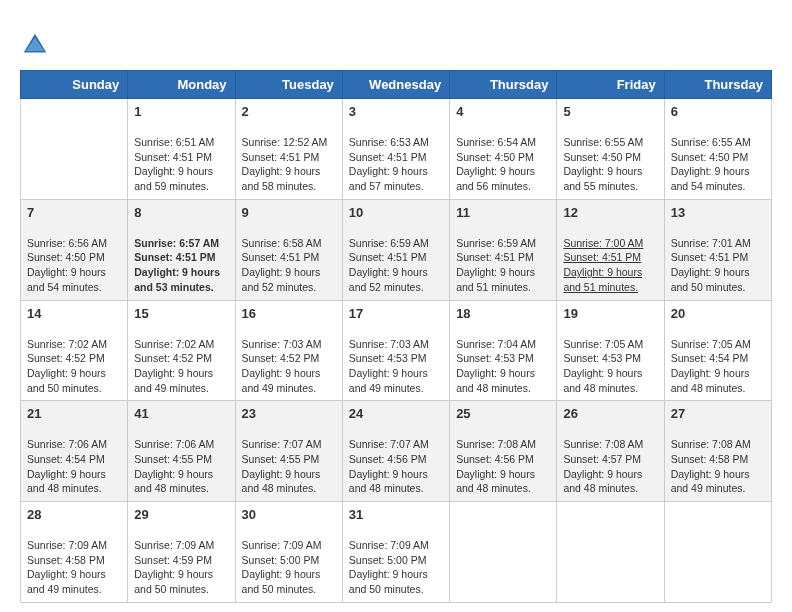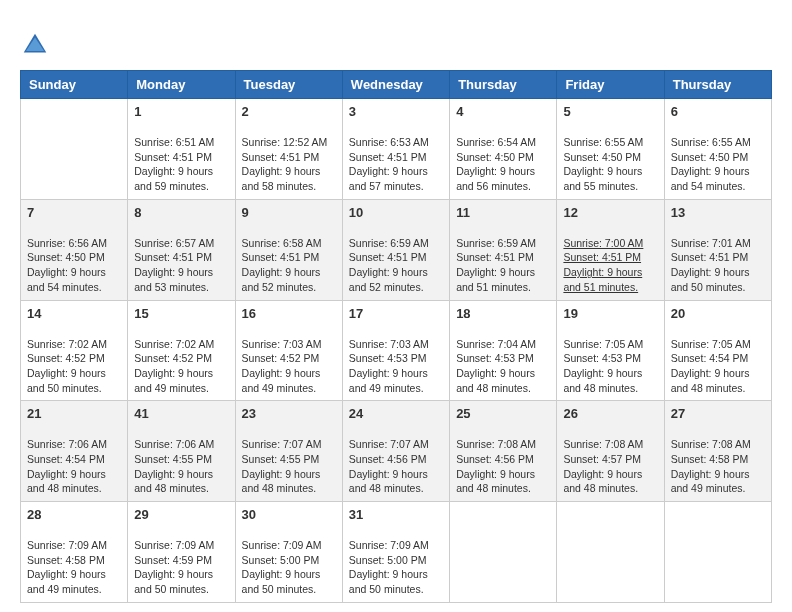--- a/index.html
+++ b/index.html
@@ -90,20 +90,21 @@
       background: #f9f9f9;
     }
     tr:nth-child(odd) td {
       background-color: #ffffff;
     }
     tr:nth-child(even) td {
       background-color: #f2f2f2;
     }
     .calendar thead tr th {
       background-color: #2e6db4 !important;
+      text-align: right;
     }
   </style>
 </head>
 <body>
 
 <div class="header-section">
   <div class="logo">
     <svg class="logo-icon" viewBox="0 0 40 40">
       <polygon points="20,5 35,30 5,30" fill="#2e6db4"></polygon>
       <polygon points="20,10 32,28 8,28" fill="#5b9bd5"></polygon>
@@ -180,21 +181,21 @@
       <tr>
         <td>
           <span class="day-number">7</span>
           <div class="day-info" style="white-space: pre-line;">Sunrise: 6:56 AM
 Sunset: 4:50 PM
 Daylight: 9 hours
 and 54 minutes.</div>
         </td>
         <td>
           <span class="day-number">8</span>
-          <div class="day-info" style="white-space: pre-line;">Sunrise: 6:57 AM
+          <div class="day-info" style="white-space: pre-line; font-weight: bold;">Sunrise: 6:57 AM
 Sunset: 4:51 PM
 Daylight: 9 hours
 and 53 minutes.</div>
         </td>
         <td>
           <span class="day-number">9</span>
           <div class="day-info" style="white-space: pre-line;">Sunrise: 6:58 AM
 Sunset: 4:51 PM
 Daylight: 9 hours
 and 52 minutes.</div>

